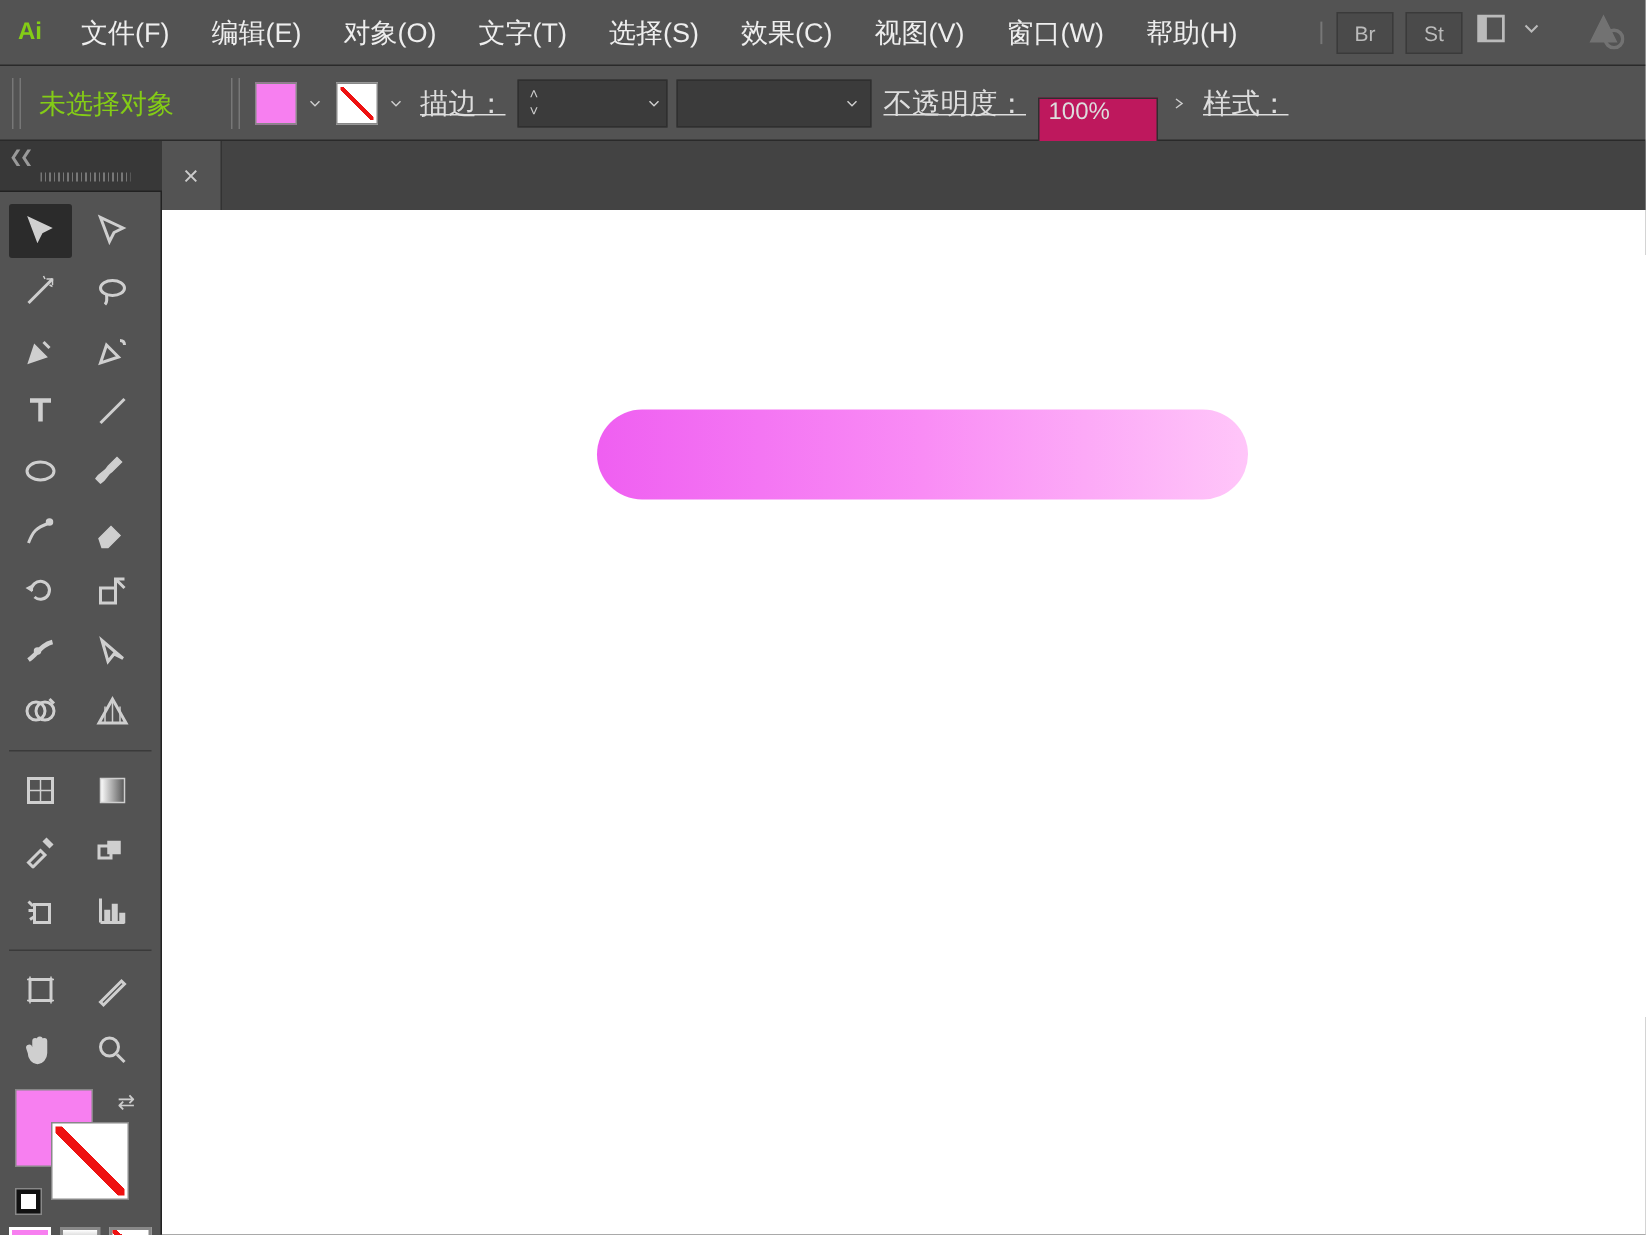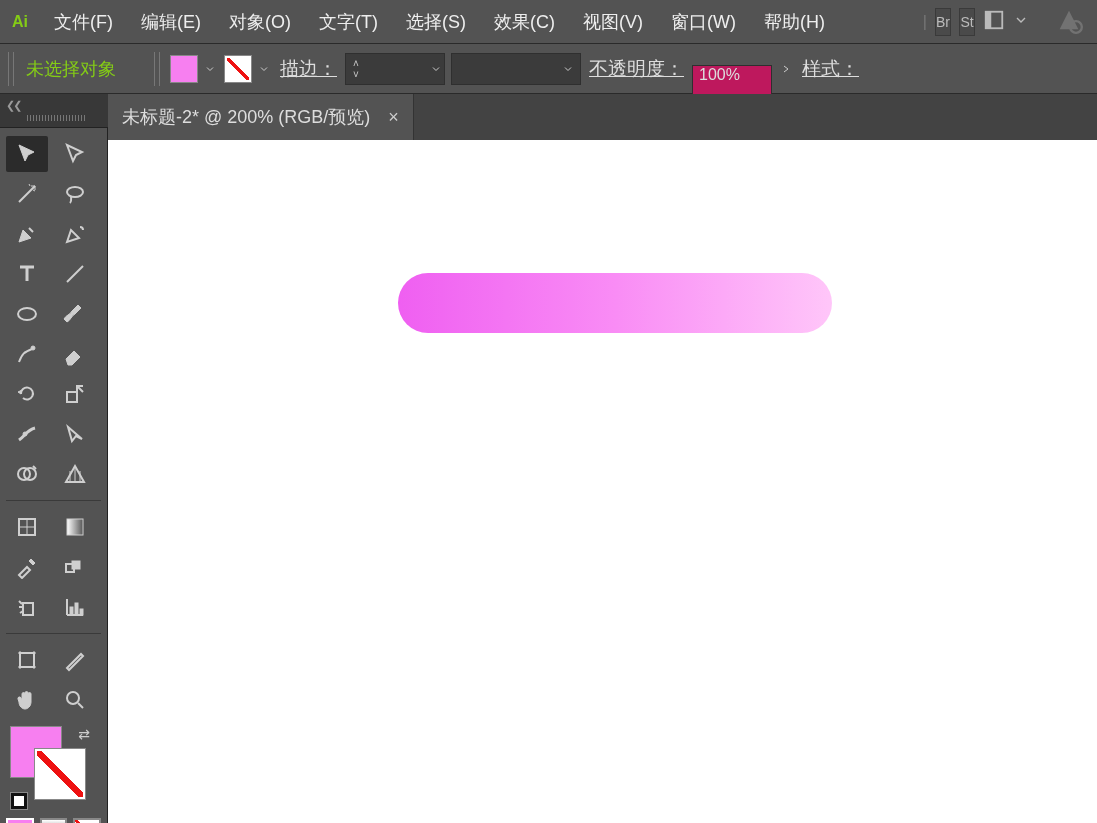--- a/index.html
+++ b/index.html
@@ -36,21 +36,21 @@
     cursor: default;
   }
   .menubar-right {
     margin-left: auto;
     display: flex;
     align-items: center;
     gap: 8px;
     padding-right: 6px;
   }
   .right-btn {
-    width: 16px;
+    width: 38px;
     height: 28px;
     border: 1px solid #3a3a3a;
     background: #4a4a4a;
     display: flex;
     align-items: center;
     justify-content: center;
     font-size: 14px;
     color: #bbb;
   }
   .ws-icon, .ws-chevron { color: #bbb; }
@@ -342,21 +342,20 @@
   <span class="label">样式：</span>
 </div>
 
 <div class="collapse-strip">
   <span class="arrows">❮❮</span>
   <span class="dots"></span>
 </div>
 
 <div class="tabstrip">
   <div class="doc-tab">
-    <span>未标题-2* @ 200% (RGB/预览)</span>
     <span class="close">×</span>
   </div>
 </div>
 
 <div class="toolbar">
   <div class="tool-row">
     <div class="tool-cell selected">
       <svg viewBox="0 0 24 24">
           <path d="M4 3l6 16 3-6 6-3z" fill="#cfcfcf"></path>
         </svg>

